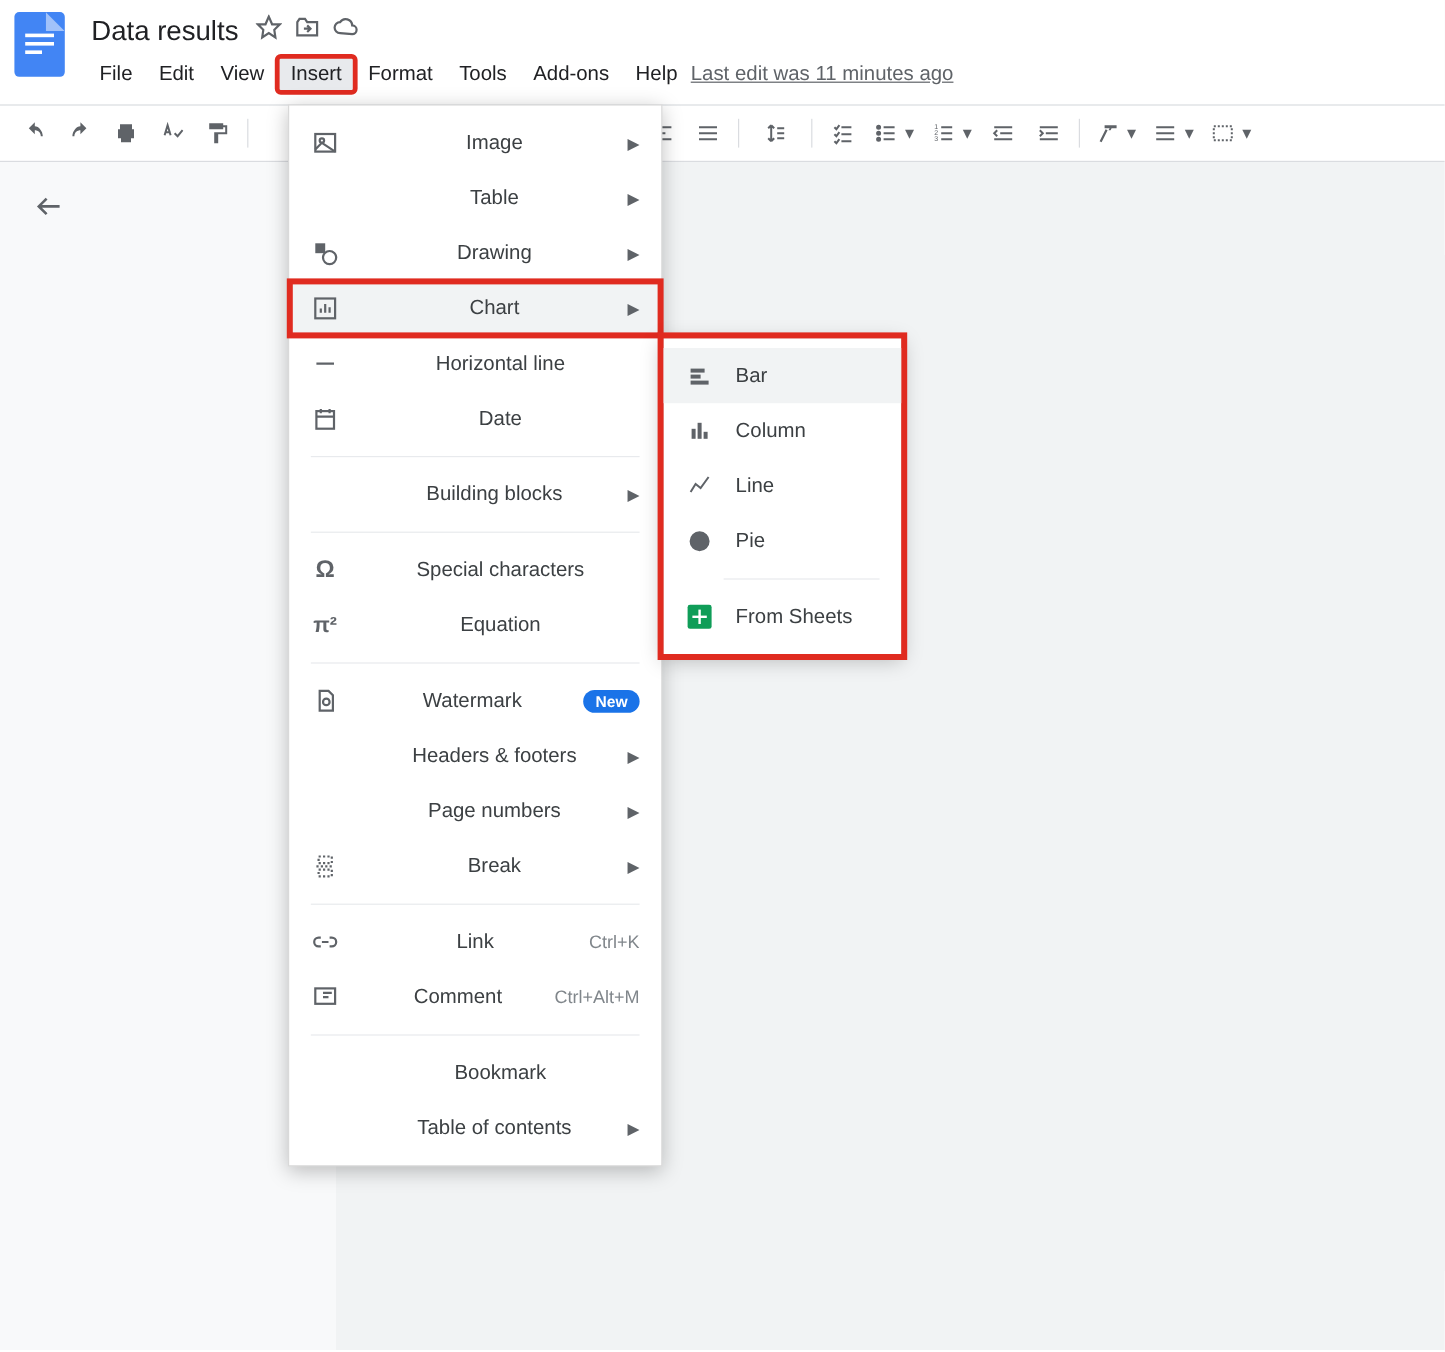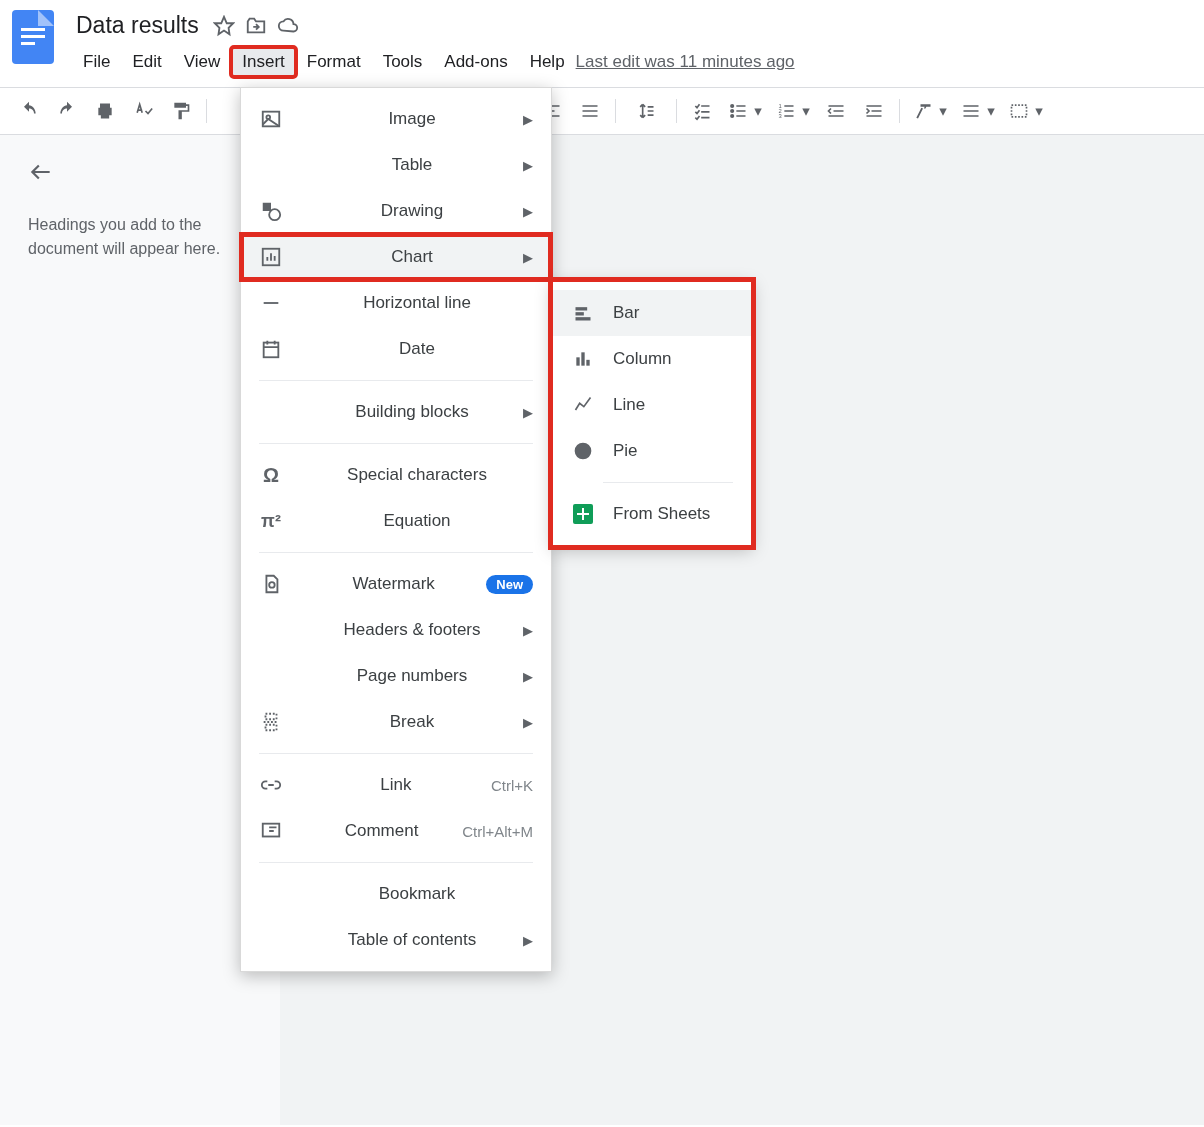--- a/index.html
+++ b/index.html
@@ -41,21 +41,20 @@
   .logo .lines span {
     display: block;
     height: 3px;
     background: #fff;
     margin-bottom: 4px;
   }
   .logo .lines span:last-child { width: 60%; }
   .head-main { flex: 1; }
   .title-row {
     display: flex;
-    align-items: center;
     gap: 10px;
     padding-top: 2px;
   }
   .doc-title {
     font-size: 23px;
     color: #202124;
     padding: 0 4px;
   }
   .title-icon {
     width: 22px; height: 22px;
@@ -374,21 +373,20 @@
   </div>
 </div>
 
 <div class="body-area">
   <div class="outline-pane">
     <div class="back-arrow">
       <svg width="26" height="26" viewBox="0 0 24 24" fill="none" stroke="currentColor" stroke-width="2">
           <path d="M20 12H4M10 6l-6 6 6 6"></path>
         </svg>
     </div>
-    <div class="outline-text">Headings you add to the document will appear here.</div>
   </div>
 
   <div class="dropdown insert-menu">
     <div class="dd-item">
       <span class="dd-icon">
           <svg width="22" height="22" viewBox="0 0 24 24" fill="none" stroke="currentColor" stroke-width="2">
             <rect x="3" y="4" width="18" height="16"></rect>
             <circle cx="9" cy="10" r="2"></circle>
             <path d="M3 18l6-6 12 8"></path>
           </svg>

